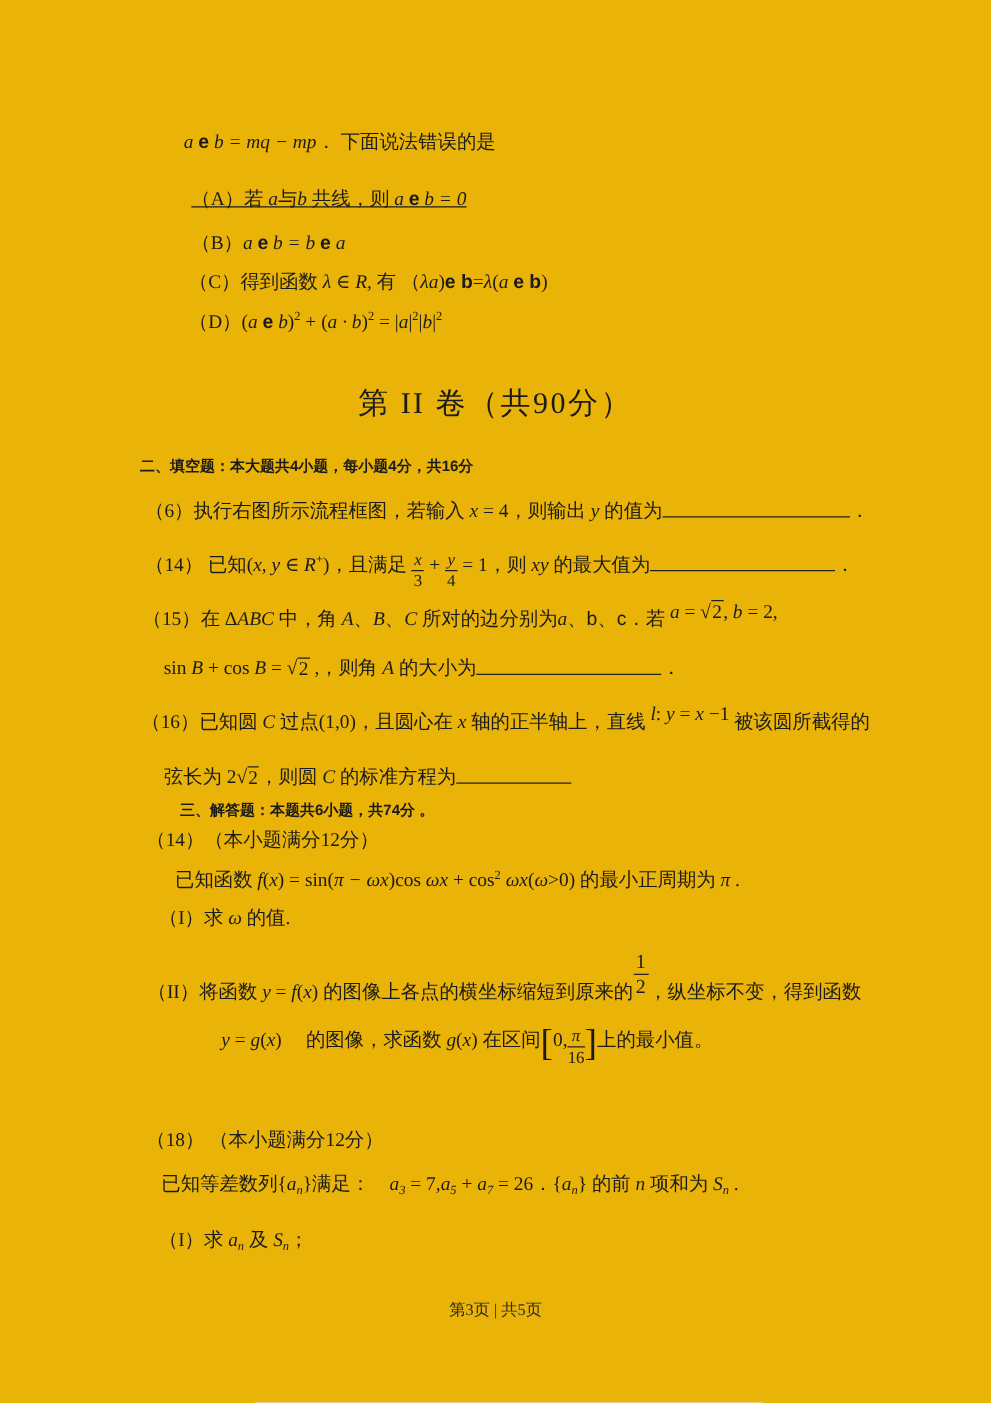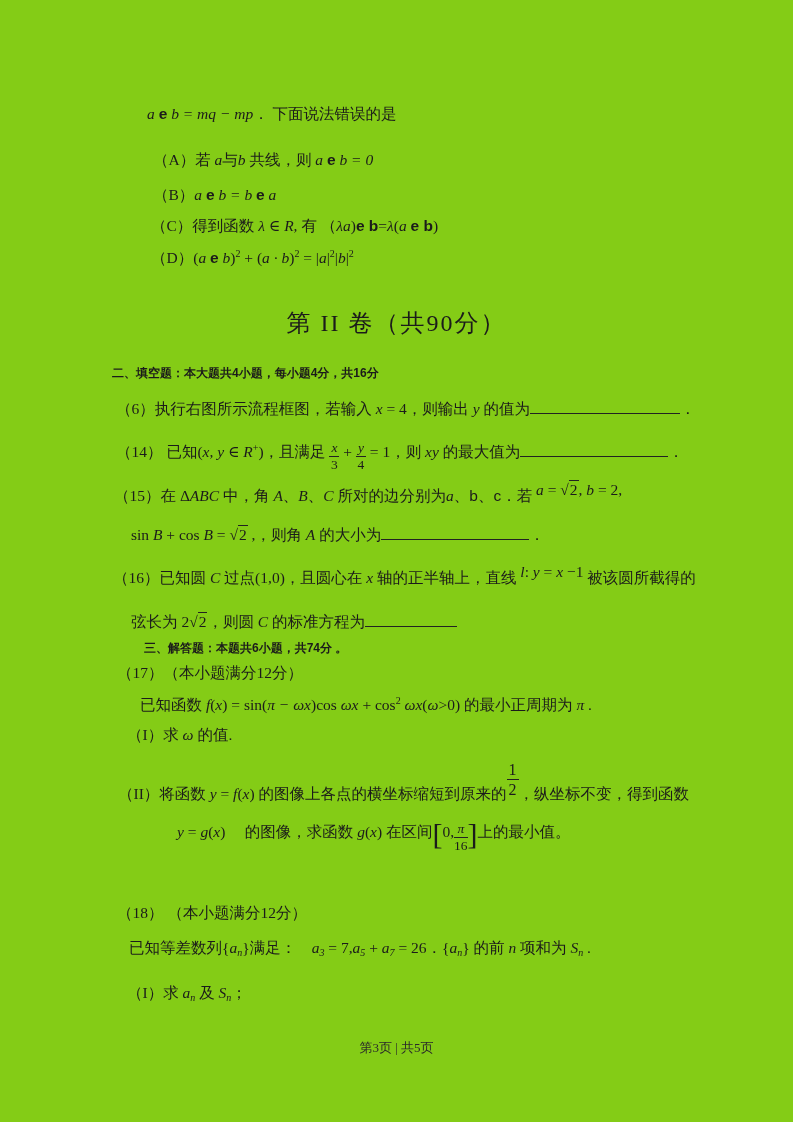--- a/index.html
+++ b/index.html
@@ -1,16 +1,16 @@
 <!DOCTYPE html>
 <html><head>
 <meta charset="utf-8">
 <style>
   html,body{margin:0;padding:0;background:#e8e8e8;}
-  .page{position:relative;width:793px;height:1122px;background:#84cc16;margin:0 auto;
+  .page{position:relative;width:793px;height:1122px;background:#eab308;margin:0 auto;
         font-family:"Liberation Serif","DejaVu Serif",serif;color:#1b1b1b;overflow:hidden;}
   .line{position:absolute;white-space:nowrap;font-size:15.5px;line-height:1.3;}
   .m{font-style:italic;}
   .op{font-family:"Liberation Sans","DejaVu Sans",sans-serif;font-weight:700;font-style:normal;}
   .sfn{font-family:"Liberation Sans","DejaVu Sans",sans-serif;font-style:normal;}
   sup{font-size:10px;vertical-align:6px;font-style:normal;}
   sub{font-size:10px;vertical-align:-3px;font-style:italic;}
   .blank{display:inline-block;border-bottom:1.3px solid #222;height:1.0em;vertical-align:baseline;}
   .w150{width:150px;} .w148{width:148px;} .w92{width:92px;}
   .frac{display:inline-block;text-align:center;font-size:13.5px;line-height:1.1;
@@ -28,21 +28,21 @@
   .vol{font-size:24px;letter-spacing:2px;}
   .footer{font-size:13px;color:#2a2a2a;}
 </style>
 </head>
 <body>
 
 <div class="page">
 
   <div class="line" style="left:147px;top:104px;"><span class="m">a </span><span class="op">e</span><span class="m"> b = mq − mp</span><span>． 下面说法错误的是</span></div>
 
-  <div class="line" style="left:153px;top:150px;"><span>（A）若 </span><span class="m">a</span><span>与</span><span class="m">b</span><span> 共线，则 </span><span class="m">a </span><span class="op">e</span><span class="m"> b = 0</span></div>
+  <div class="line" style="left:153px;top:150px;text-decoration:underline;"><span>（A）若 </span><span class="m">a</span><span>与</span><span class="m">b</span><span> 共线，则 </span><span class="m">a </span><span class="op">e</span><span class="m"> b = 0</span></div>
 
   <div class="line" style="left:153px;top:185px;"><span>（B）</span><span class="m">a </span><span class="op">e</span><span class="m"> b = b </span><span class="op">e</span><span class="m"> a</span></div>
 
   <div class="line" style="left:151px;top:216px;"><span>（C）得到函数 </span><span class="m">λ ∈ R,</span><span> 有 （</span><span class="m">λa</span><span>)</span><span class="op">e b</span><span>=</span><span class="m">λ</span><span>(</span><span class="m">a </span><span class="op">e b</span><span>)</span></div>
 
   <div class="line" style="left:151px;top:247px;"><span>（D）</span><span>(</span><span class="m">a </span><span class="op">e</span><span class="m"> b</span><span>)</span><sup>2</sup><span> + (</span><span class="m">a · b</span><span>)</span><sup>2</sup><span> = |</span><span class="m">a</span><span>|</span><sup>2</sup><span>|</span><span class="m">b</span><span>|</span><sup>2</sup></div>
 
   <div class="line center vol" style="top:308px;"><span>第 II 卷（共90分）</span></div>
 
   <div class="line hd" style="left:112px;top:366px;"><span>二、填空题：本大题共4小题，每小题4分，共16分</span></div>
@@ -54,21 +54,21 @@
   <div class="line" style="left:114px;top:486px;"><span>（15）在 Δ</span><span class="m">ABC</span><span> 中，角 </span><span class="m">A</span><span>、</span><span class="m">B</span><span>、</span><span class="m">C</span><span> 所对的边分别为</span><span class="m">a</span><span>、</span><span class="sfn">b</span><span>、</span><span class="sfn">c</span><span>．若 </span><span class="raised"><span class="m">a</span><span> = </span><span class="sqrt"><span class="rs">√</span><span class="rc">2</span></span><span>, </span><span class="m">b</span><span> = 2,</span></span></div>
 
   <div class="line" style="left:131px;top:523px;"><span>sin </span><span class="m">B</span><span> + cos </span><span class="m">B</span><span> = </span><span class="sqrt"><span class="rs">√</span><span class="rc">2</span></span><span> ,，则角 </span><span class="m">A</span><span> 的大小为</span><span class="blank w148"></span><span>．</span></div>
 
   <div class="line" style="left:113px;top:568px;"><span>（16）已知圆 </span><span class="m">C</span><span> 过点(1,0)，且圆心在 </span><span class="m">x</span><span> 轴的正半轴上，直线 </span><span class="raised"><span class="m">l</span><span>: </span><span class="m">y</span><span> = </span><span class="m">x</span><span> −1</span></span><span> 被该圆所截得的</span></div>
 
   <div class="line" style="left:131px;top:610px;"><span>弦长为 2</span><span class="sqrt"><span class="rs">√</span><span class="rc">2</span></span><span>，则圆 </span><span class="m">C</span><span> 的标准方程为</span><span class="blank w92"></span></div>
 
   <div class="line hd" style="left:112px;top:641px;margin-left:32px;"><span>三、解答题：本题共6小题，共74分 。</span></div>
 
-  <div class="line" style="left:117px;top:663px;"><span>（17）（本小题满分12分）</span></div>
+  <div class="line" style="left:117px;top:663px;"><span>（14）（本小题满分12分）</span></div>
 
   <div class="line" style="left:140px;top:694px;"><span>已知函数 </span><span class="m">f</span><span>(</span><span class="m">x</span><span>) = sin(</span><span class="m">π − ωx</span><span>)cos </span><span class="m">ωx</span><span> + cos</span><sup>2</sup><span class="m"> ωx</span><span>(</span><span class="m">ω</span><span>&gt;0) 的最小正周期为 </span><span class="m">π</span><span> .</span></div>
 
   <div class="line" style="left:127px;top:725px;"><span>（I）求 </span><span class="m">ω</span><span> 的值.</span></div>
 
   <div class="line" style="left:118px;top:772px;"><span>（II）将函数 </span><span class="m">y</span><span> = </span><span class="m">f</span><span>(</span><span class="m">x</span><span>) 的图像上各点的横坐标缩短到原来的</span><span class="frac big"><span class="fn">1</span><span class="fd">2</span></span><span>，纵坐标不变，得到函数</span></div>
 
   <div class="line" style="left:177px;top:822px;"><span class="m">y</span><span> = </span><span class="m">g</span><span>(</span><span class="m">x</span><span>)　 的图像，求函数 </span><span class="m">g</span><span>(</span><span class="m">x</span><span>) 在区间</span><span class="bigbr">[</span><span>0,</span><span class="frac"><span class="fn m">π</span><span class="fd">16</span></span><span class="bigbr">]</span><span>上的最小值。</span></div>
 
   <div class="line" style="left:117px;top:903px;"><span>（18） （本小题满分12分）</span></div>

